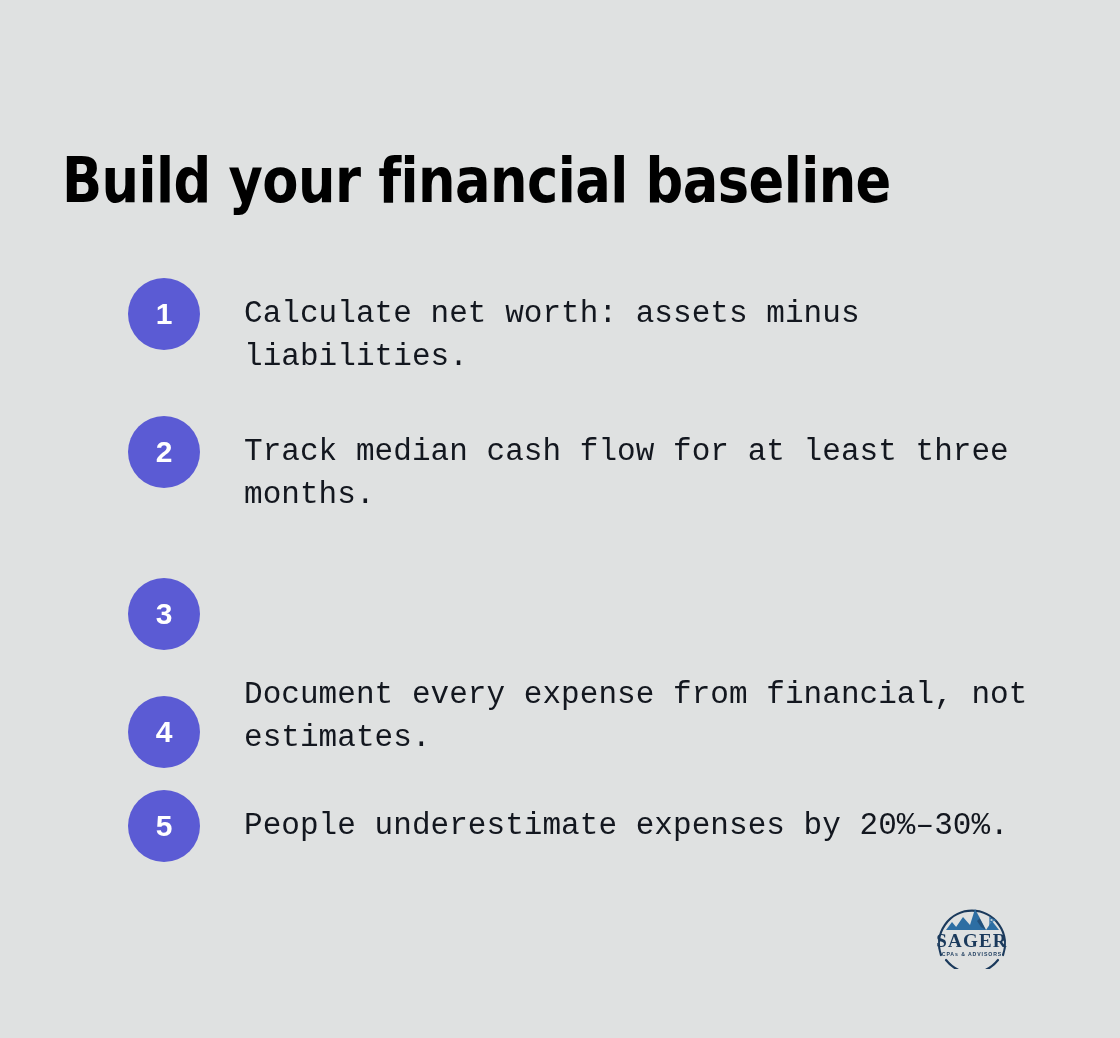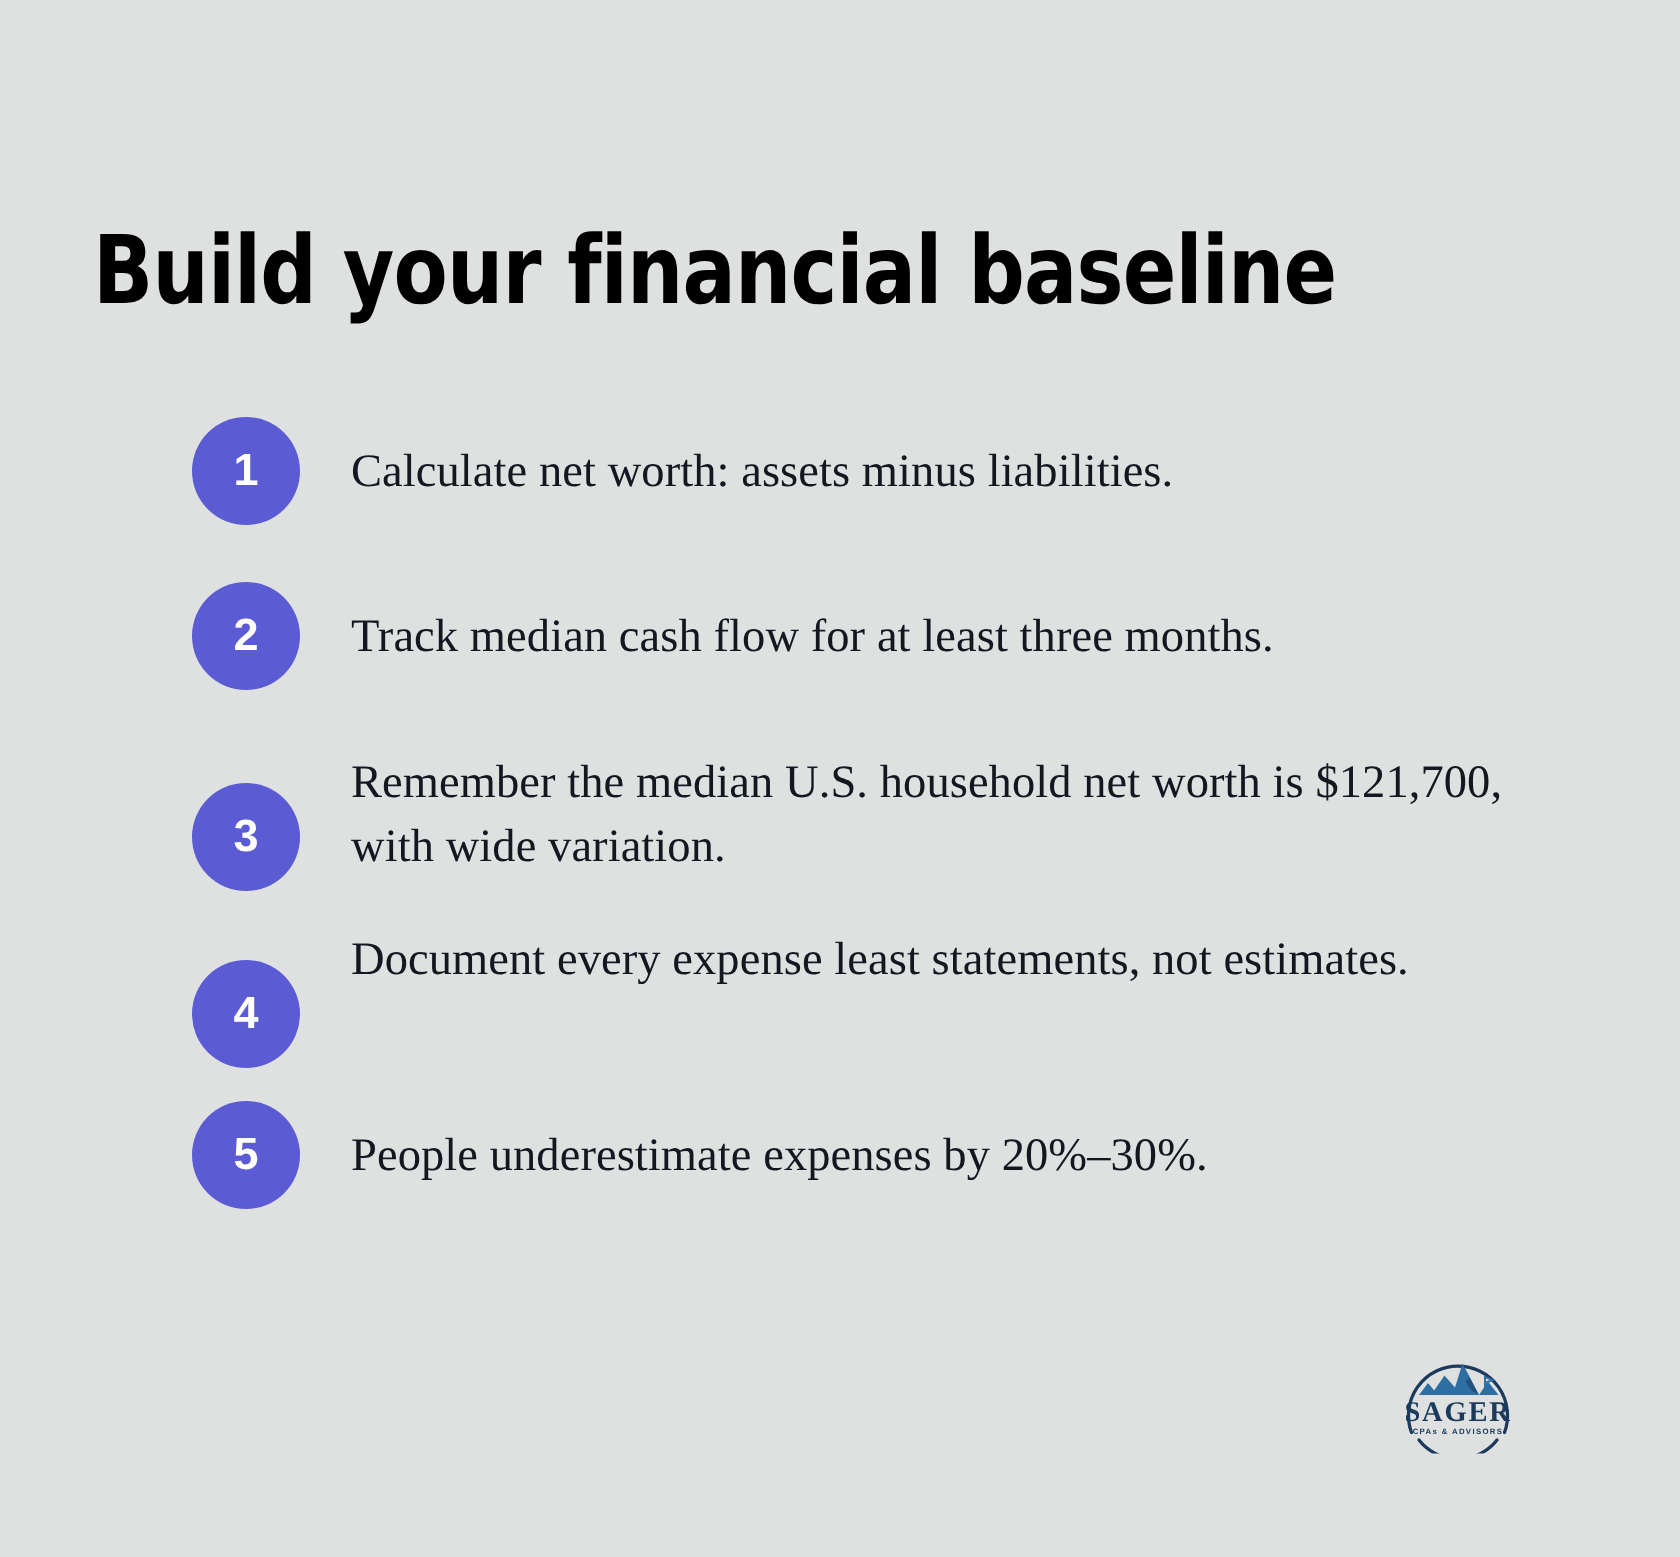--- a/index.html
+++ b/index.html
@@ -66,22 +66,22 @@
     font-size: 30px;
     font-weight: 700;
     display: flex;
     align-items: center;
     justify-content: center;
     line-height: 1;
   }
 
   .item-text {
     flex: 1 1 auto;
-    margin-left: 34px;
-    font-family: Liberation Serif, serif;
+    margin-left: 44px;
+    font-family: Liberation Mono, monospace;
     font-size: 31px;
     font-weight: 400;
     line-height: 43px;
     color: #13171f;
     letter-spacing: 0.05px;
     padding-top: 1px;
     max-width: 790px;
   }
 
   
@@ -118,26 +118,25 @@
       <div class="item-text">Calculate net worth: assets minus liabilities.</div>
     </div>
 
     <div class="list-item one-line">
       <div class="badge">2</div>
       <div class="item-text">Track median cash flow for at least three months.</div>
     </div>
 
     <div class="list-item two-line">
       <div class="badge">3</div>
-      <div class="item-text">Remember the median U.S. household net worth is $121,700, with wide variation.</div>
     </div>
 
     <div class="list-item two-line">
       <div class="badge">4</div>
-      <div class="item-text">Document every expense least statements, not estimates.</div>
+      <div class="item-text">Document every expense from financial, not estimates.</div>
     </div>
 
     <div class="list-item one-line">
       <div class="badge">5</div>
       <div class="item-text">People underestimate expenses by 20%–30%.</div>
     </div>
 
   </div>
 
   <div class="logo">

